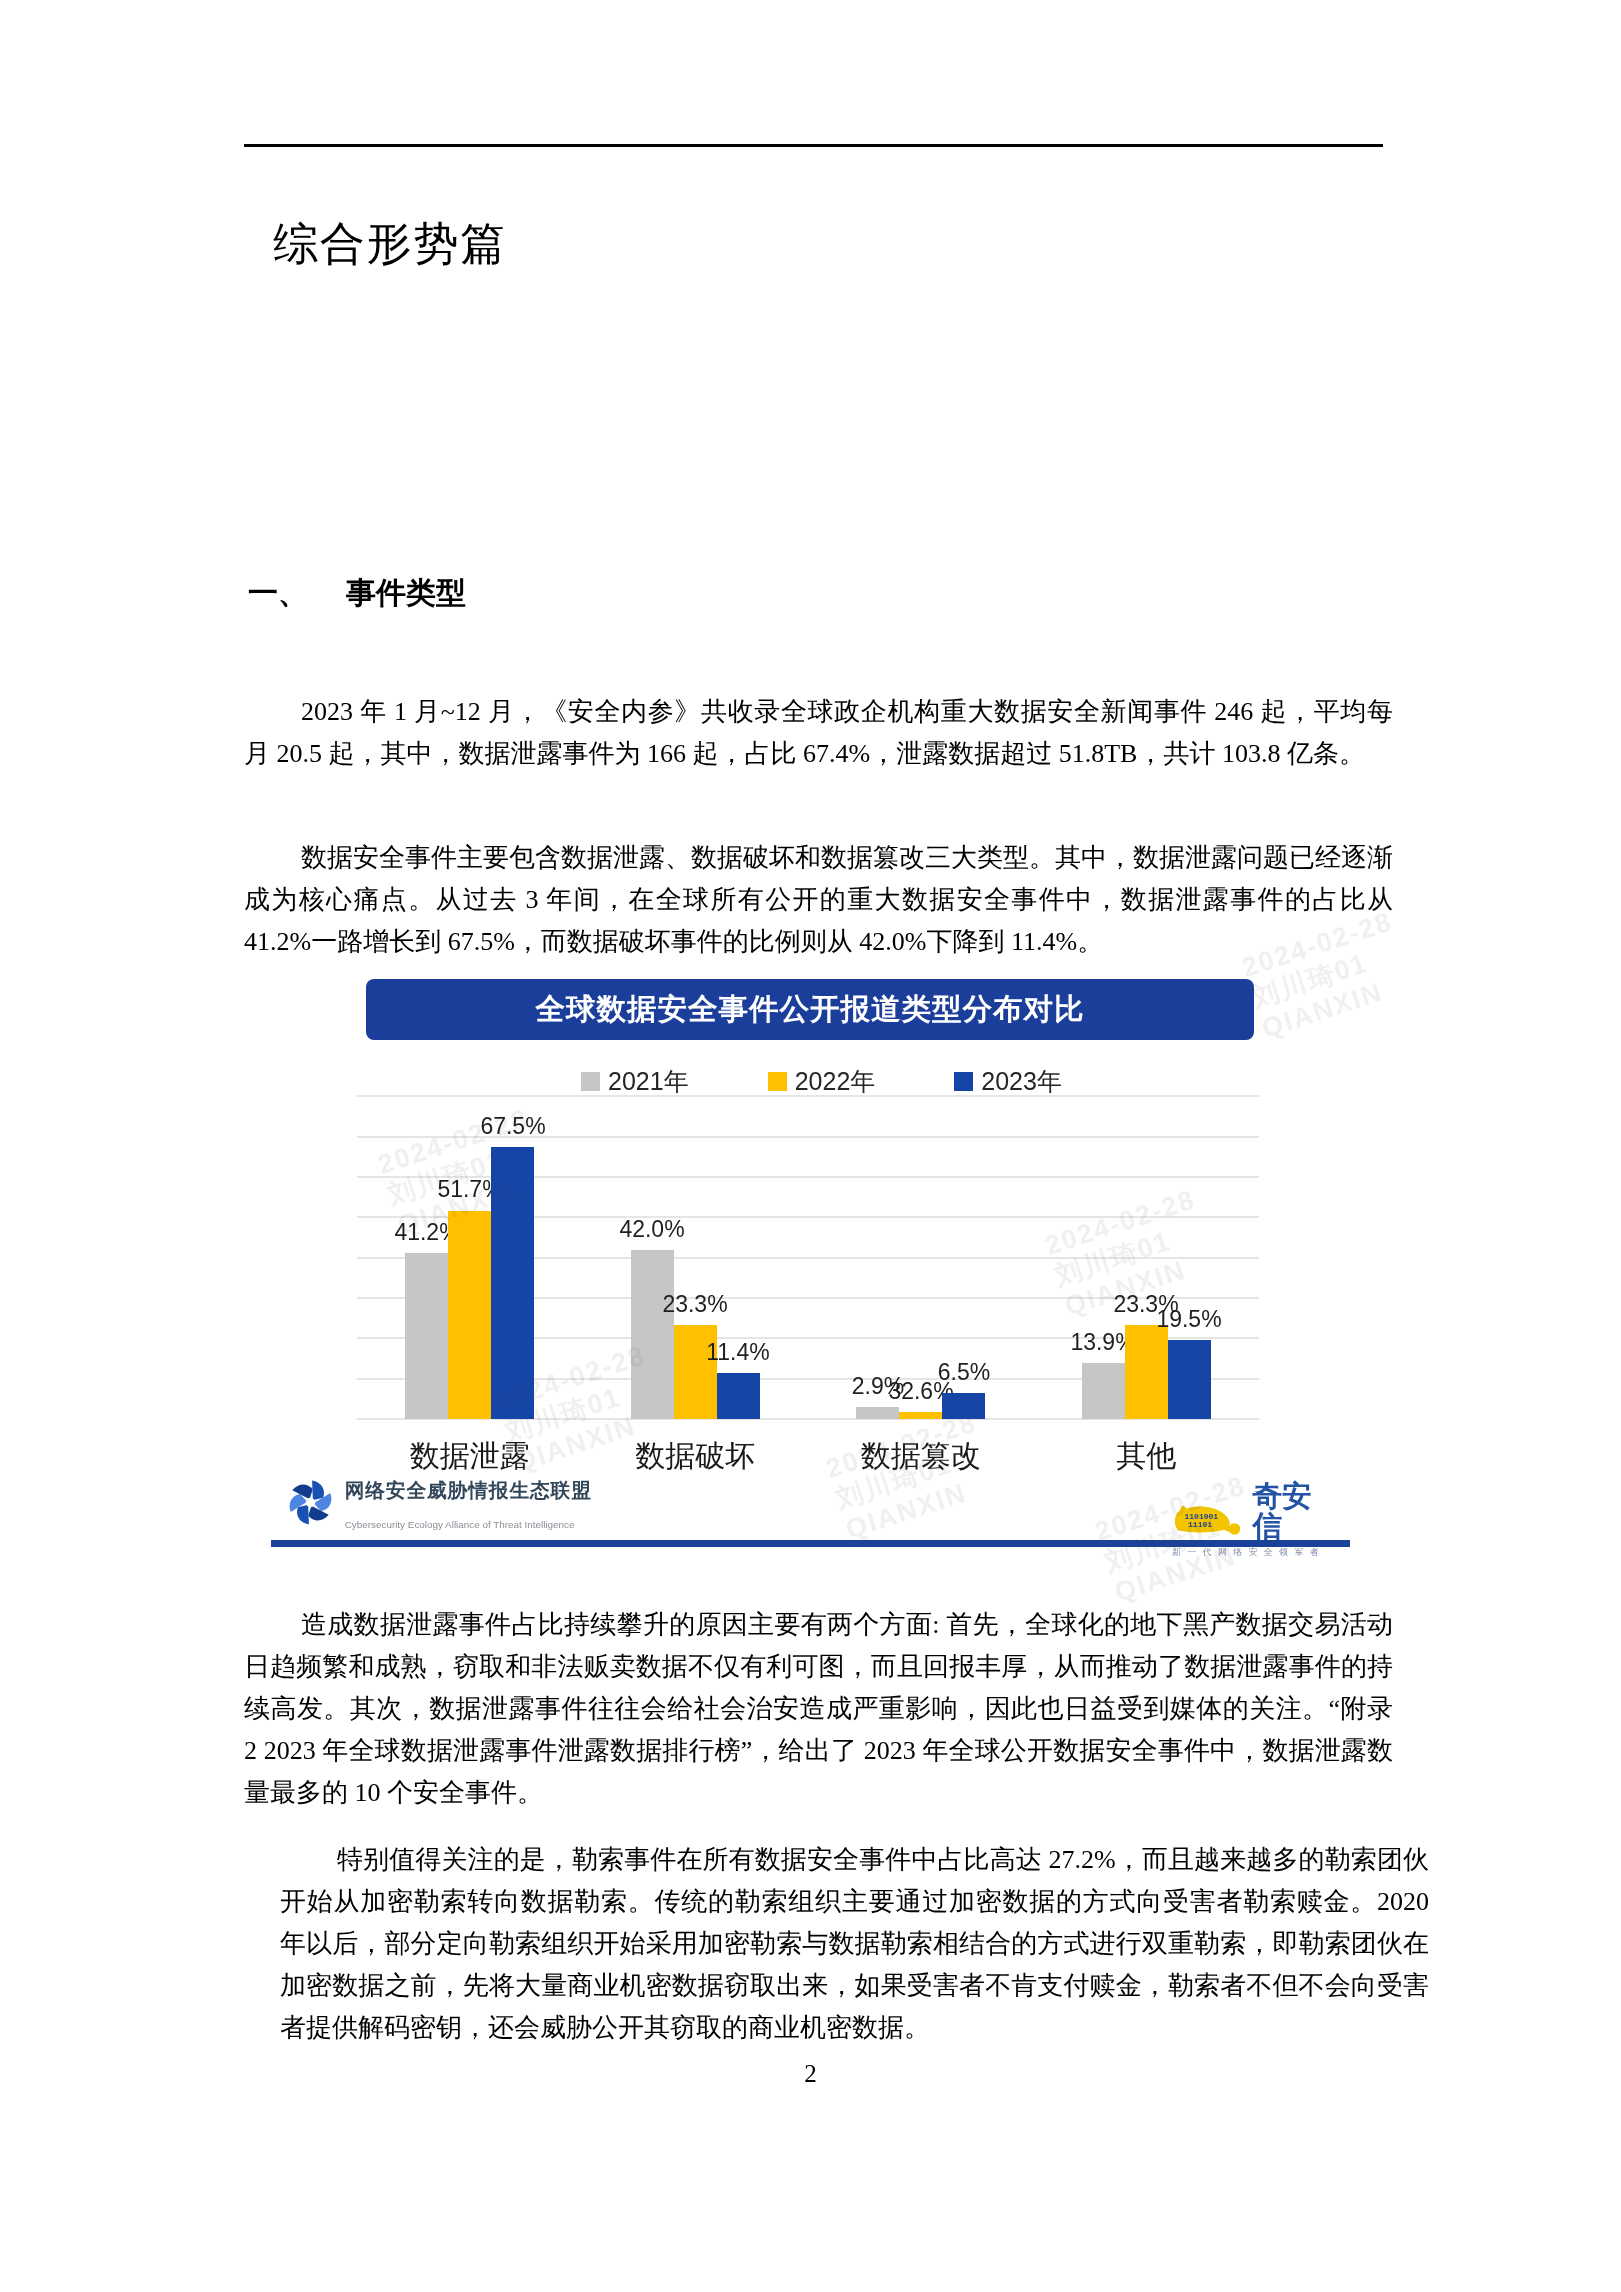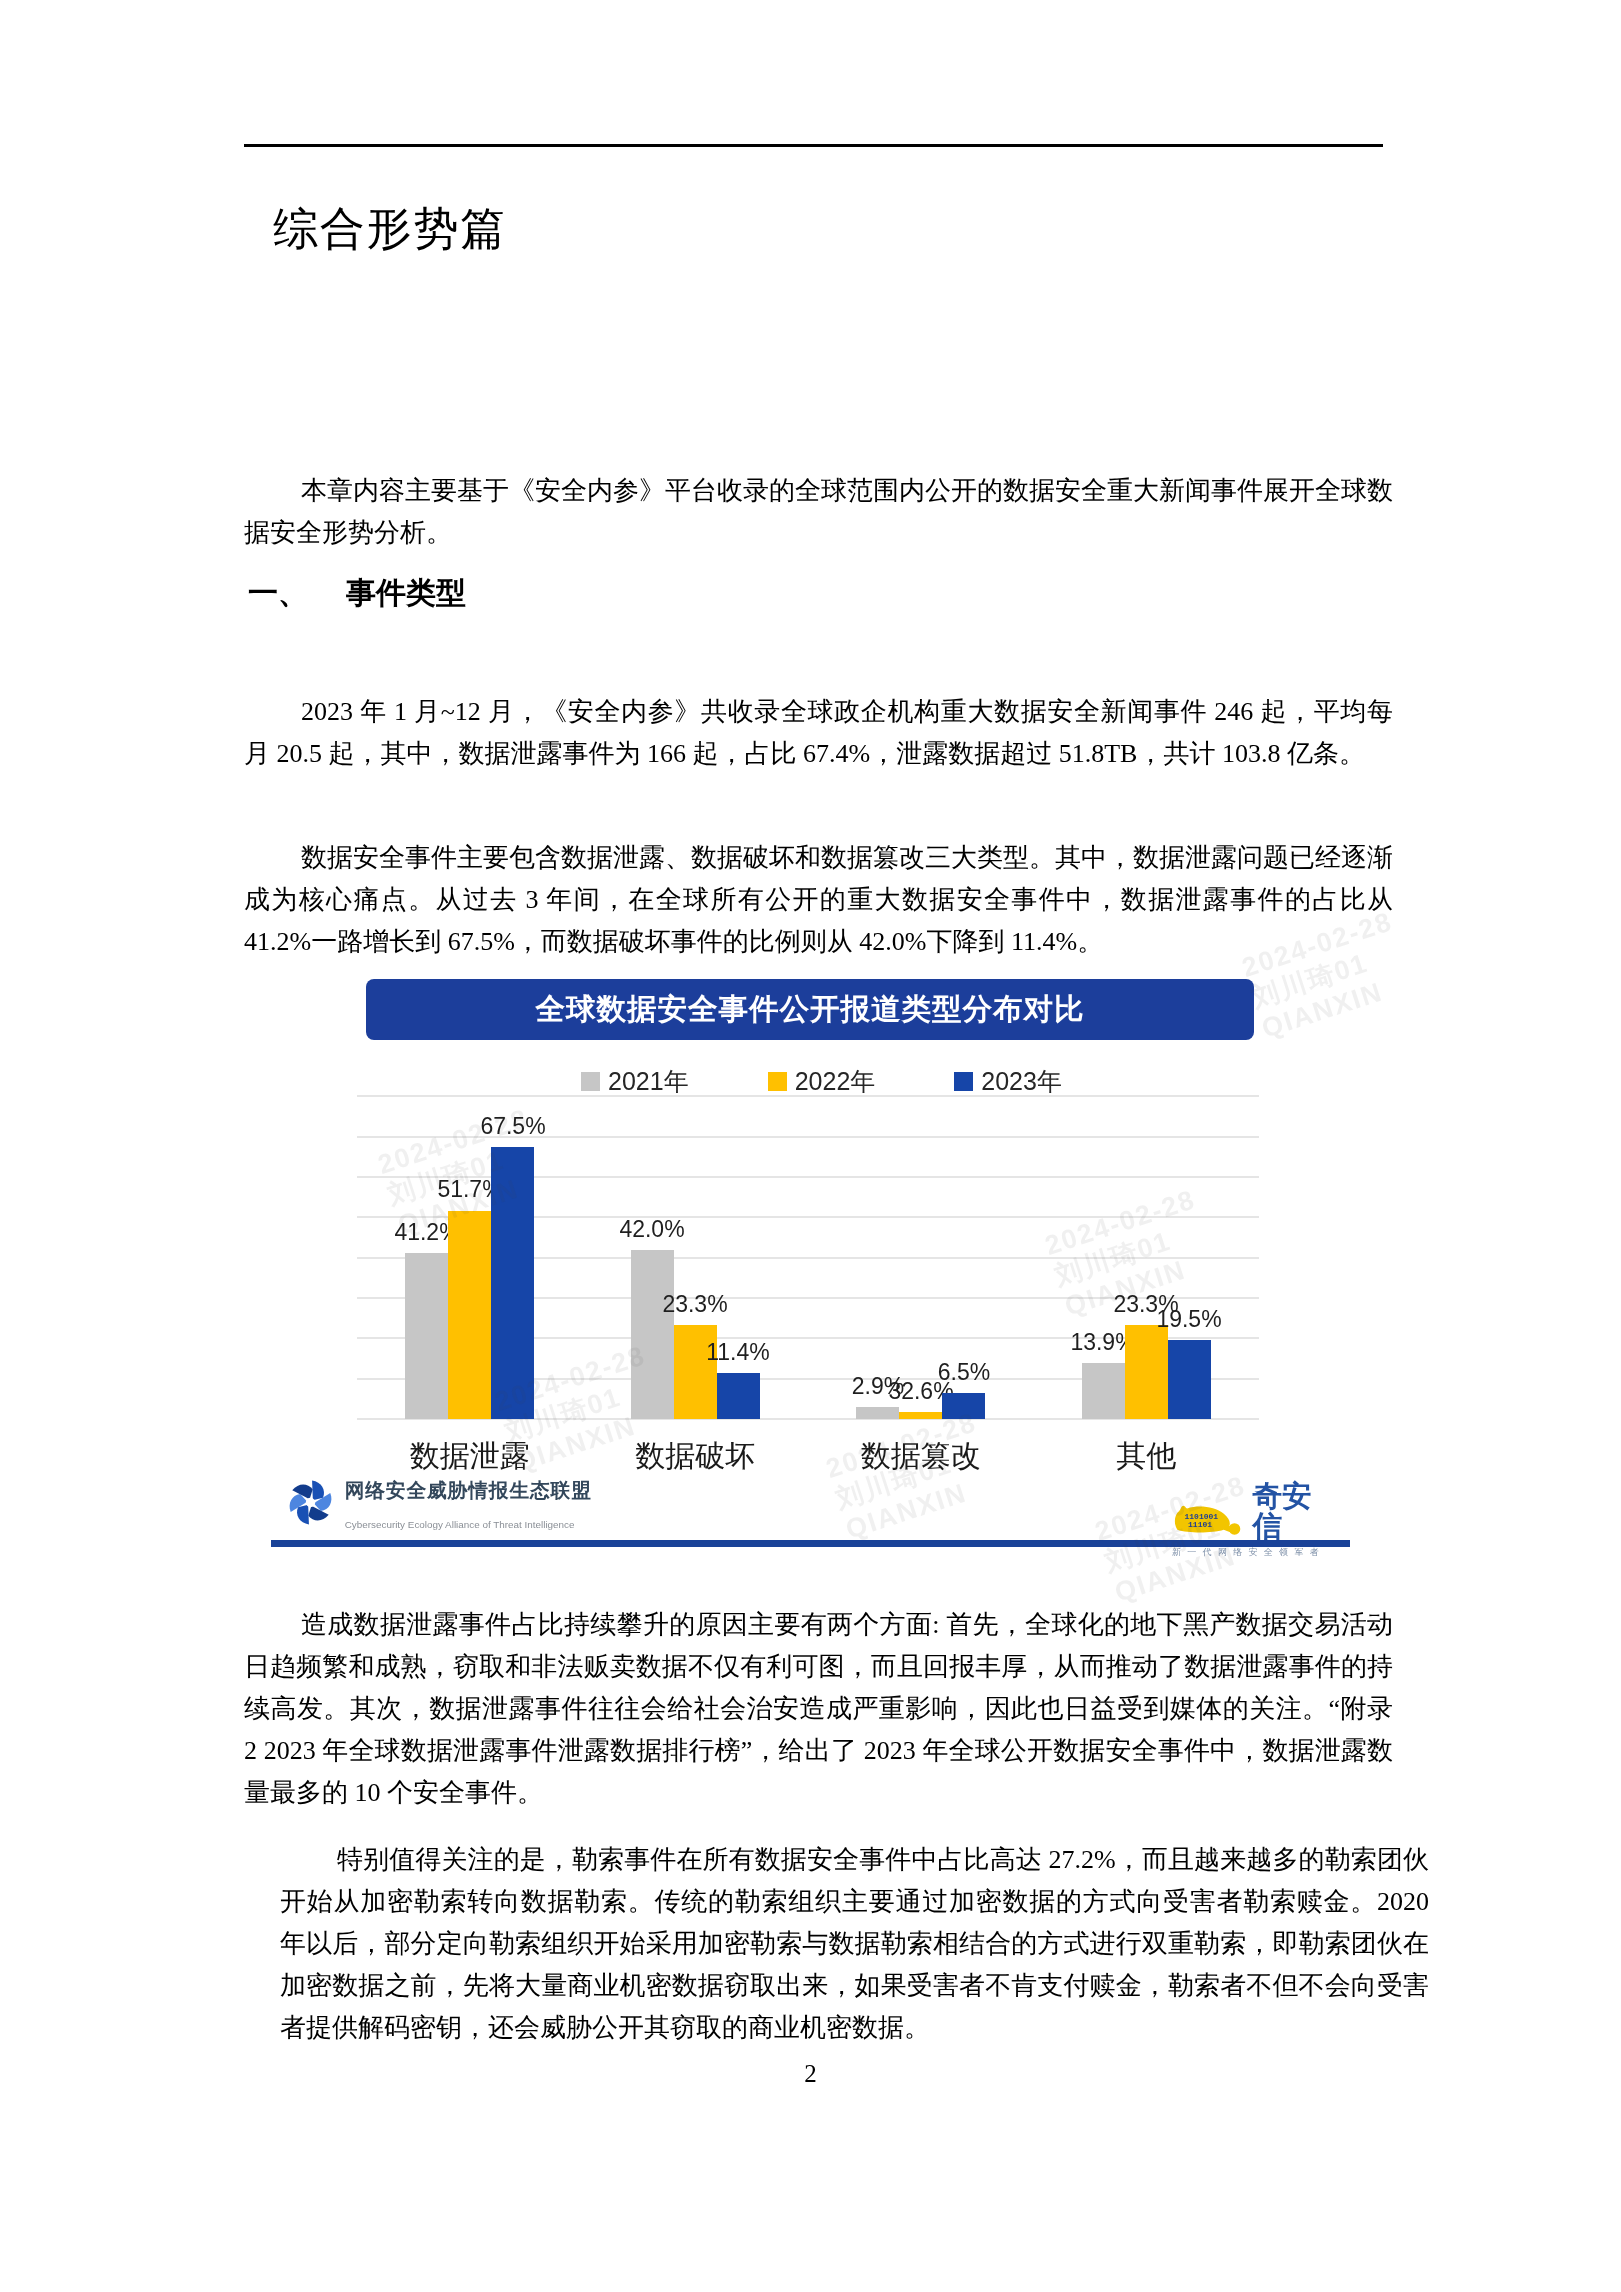--- a/index.html
+++ b/index.html
@@ -9,21 +9,21 @@
     background:#ffffff;
     overflow:hidden;
     font-family:"Liberation Serif", serif;
     color:#000;
   }
   .header-rule{
     position:absolute;left:244px;top:144px;width:1139px;height:2.7px;
     background:#000;
   }
   .part-title{
-    position:absolute;left:273px;top:199px;
+    position:absolute;left:273px;top:214px;
     font-family:"Liberation Sans", sans-serif;
     font-size:45px;font-weight:500;color:#000;letter-spacing:1.8px;
   }
   .chapter-title{
     position:absolute;left:244px;top:312px;width:1140px;
     text-align:center;
     font-family:"Liberation Sans", sans-serif;
     font-size:38px;font-weight:500;color:#000;
   }
   .para{
@@ -114,21 +114,20 @@
 </head>
 <body>
 
 <div class="page">
 
   <div class="header-rule"></div>
 
   <div class="part-title">综合形势篇</div>
 
 
-  <p class="para p1">本章内容主要基于《安全内参》平台收录的全球范围内公开的数据安全重大新闻事件展开全球数据安全形势分析。</p>
 
   <div class="section-heading">
     <span class="sec-num">一、</span><span class="sec-title">事件类型</span>
   </div>
 
   <p class="para p2">2023 年 1 月~12 月，《安全内参》共收录全球政企机构重大数据安全新闻事件 246 起，平均每月 20.5 起，其中，数据泄露事件为 166 起，占比 67.4%，泄露数据超过 51.8TB，共计 103.8 亿条。</p>
   <p class="para p3">数据安全事件主要包含数据泄露、数据破坏和数据篡改三大类型。其中，数据泄露问题已经逐渐成为核心痛点。从过去 3 年间，在全球所有公开的重大数据安全事件中，数据泄露事件的占比从 41.2%一路增长到 67.5%，而数据破坏事件的比例则从 42.0%下降到 11.4%。</p>
 
   <div class="chart-card">
     <div class="chart-banner" style="background: rgb(28, 62, 155);">

